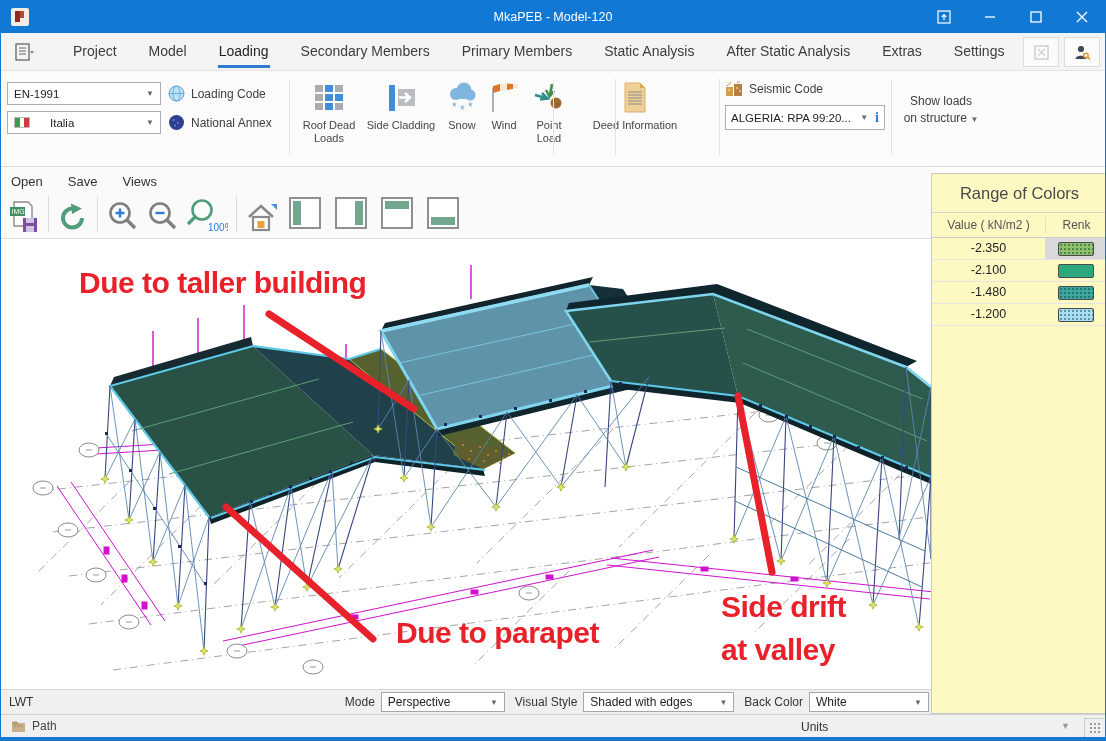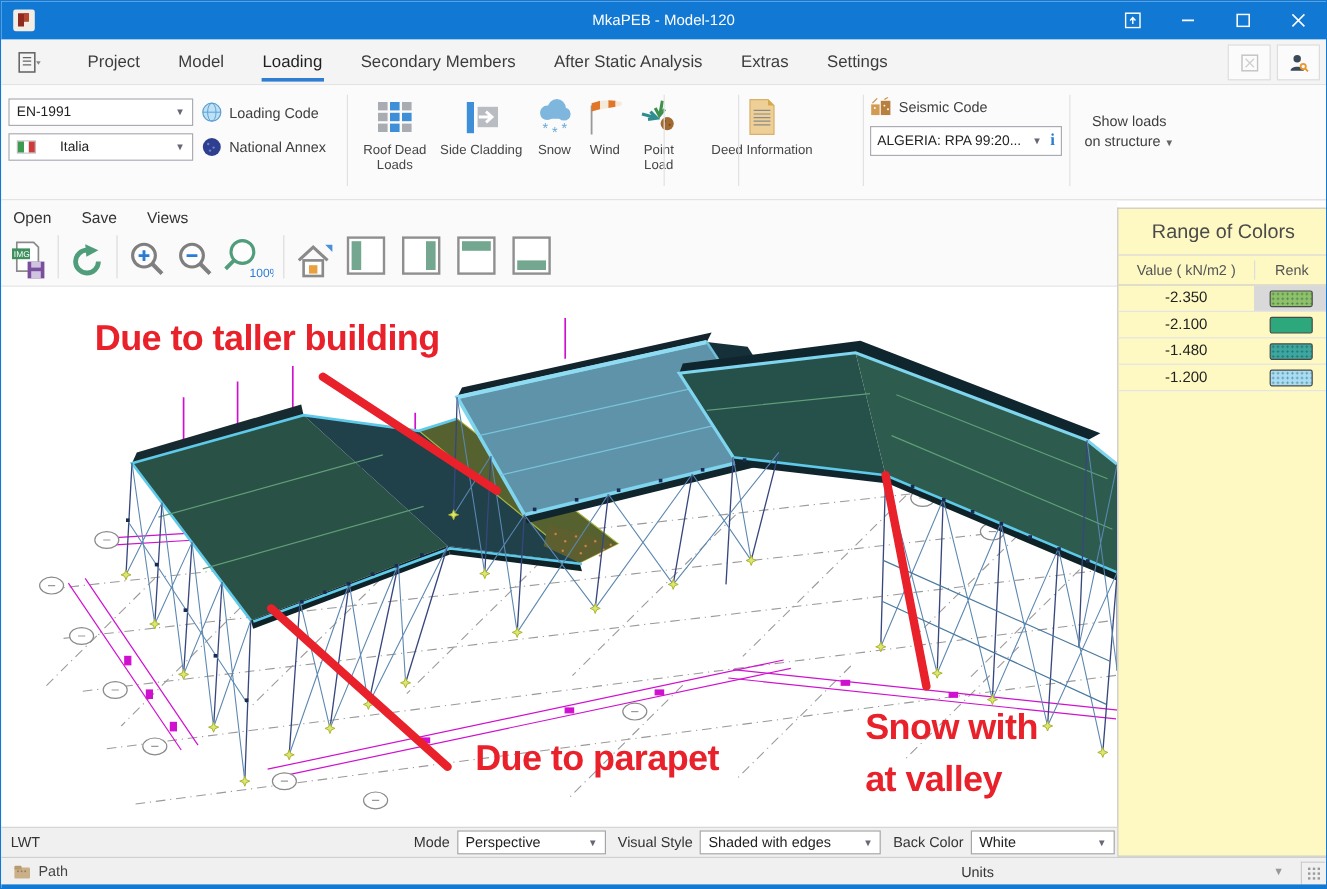--- a/index.html
+++ b/index.html
@@ -153,20 +153,26 @@
       <div class="tab">
           <span>Model</span>
         </div>
       <div class="tab active">
           <span>Loading</span>
         </div>
       <div class="tab">
           <span>Secondary Members</span>
         </div>
       <div class="tab">
+          <span>Primary Members</span>
+        </div>
+      <div class="tab">
+          <span>Static Analysis</span>
+        </div>
+      <div class="tab">
           <span>After Static Analysis</span>
         </div>
       <div class="tab">
           <span>Extras</span>
         </div>
       <div class="tab">
           <span>Settings</span>
         </div>
     </div>
     <div class="menu-right">
@@ -598,21 +604,21 @@
 
       <g stroke-linecap="round" stroke-width="7" fill="none">
         <line x1="268" y1="75" x2="413" y2="170" style="stroke:var(--anno,#e8212b)"></line>
         <line x1="225" y1="268" x2="372" y2="400" style="stroke:var(--anno,#e8212b)"></line>
         <line x1="737" y1="157" x2="771" y2="333" style="stroke:var(--anno,#e8212b)"></line>
       </g>
     </svg>
     <div class="anno" style="left: 78px; top: 22px; color: rgb(232, 33, 43);">Due to taller building</div>
     <div class="anno" style="left: 395px; top: 372px; color: rgb(232, 33, 43);">Due to parapet</div>
     <div class="anno" style="left: 720px; top: 346px; color: rgb(232, 33, 43);">
-      <div>Snow with</div>
+      <div>Side drift</div>
       <div>at valley</div>
     </div>
   </div>
 
   <div class="panel">
     <div class="panel-h">Range of Colors</div>
     <div class="lg-head">
       <div class="h1">Value ( kN/m2 )</div>
       <div class="h2">Renk</div>
     </div>

